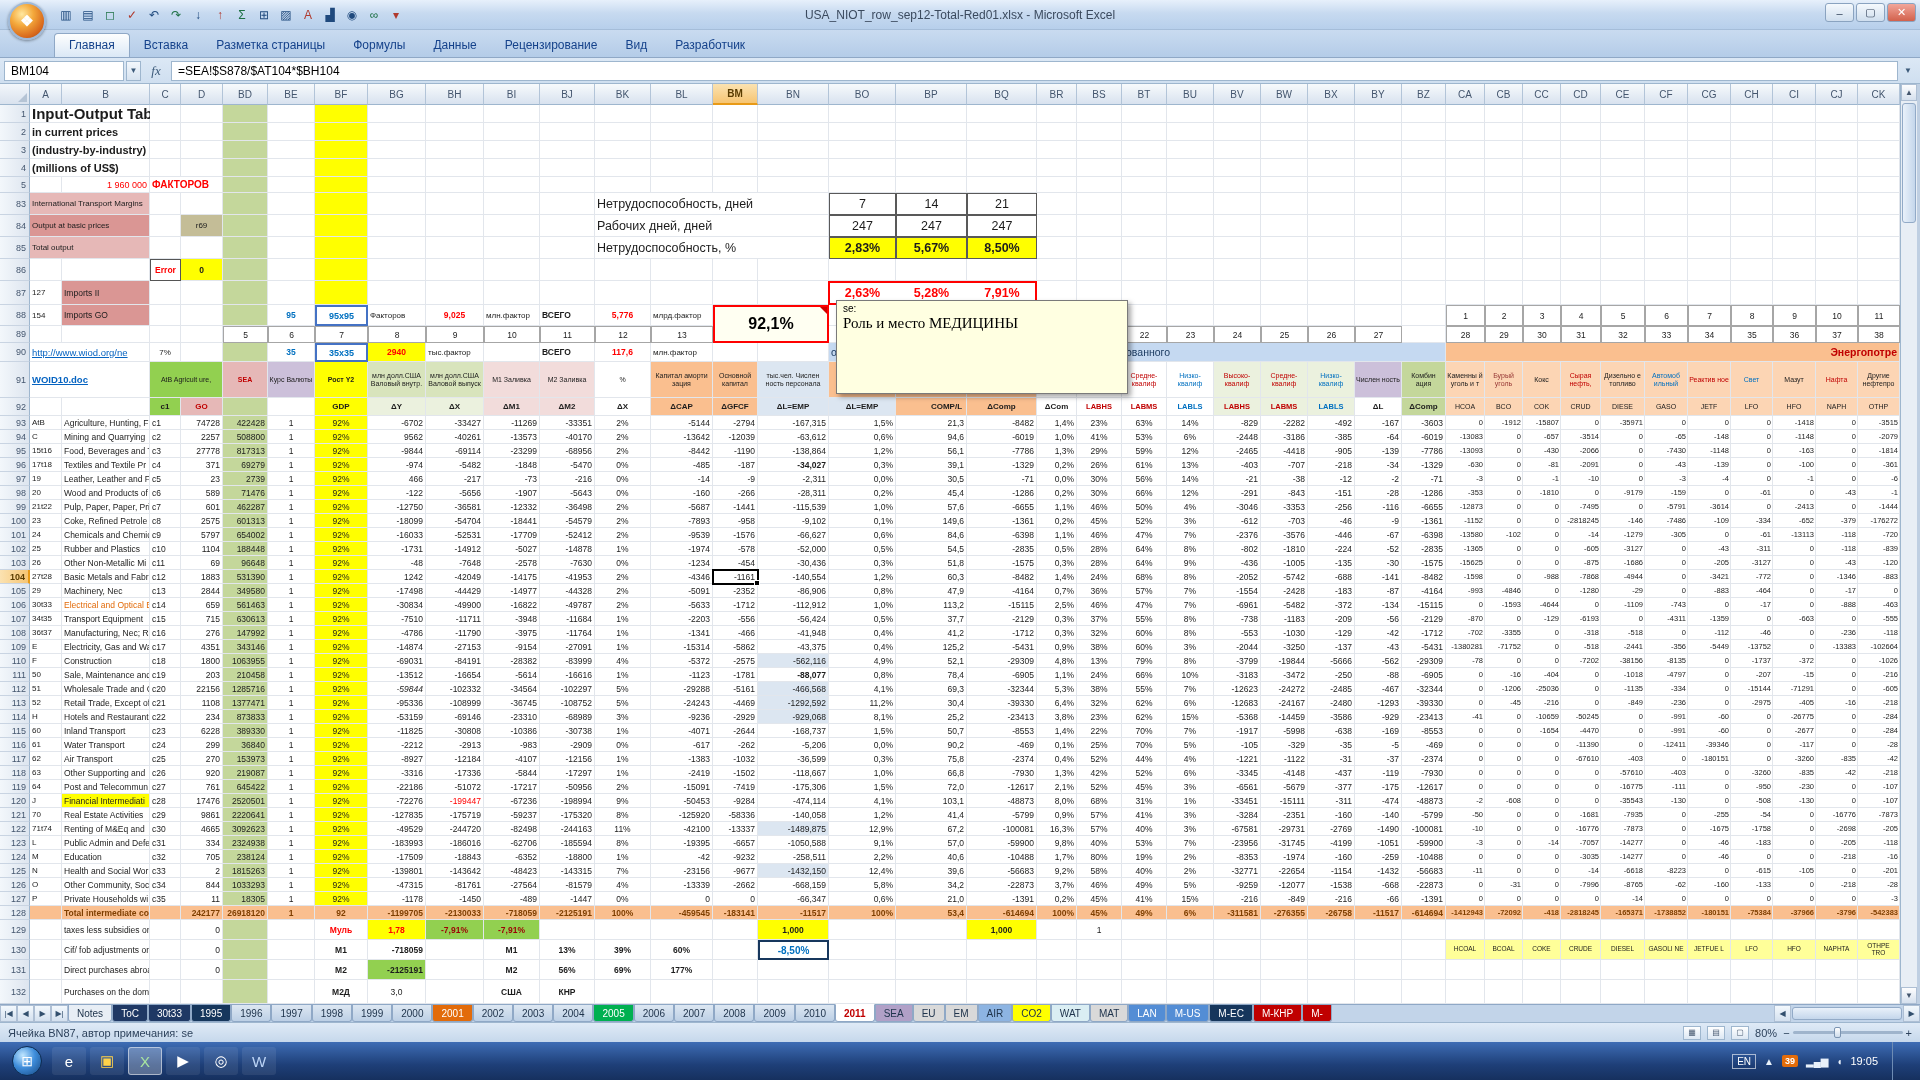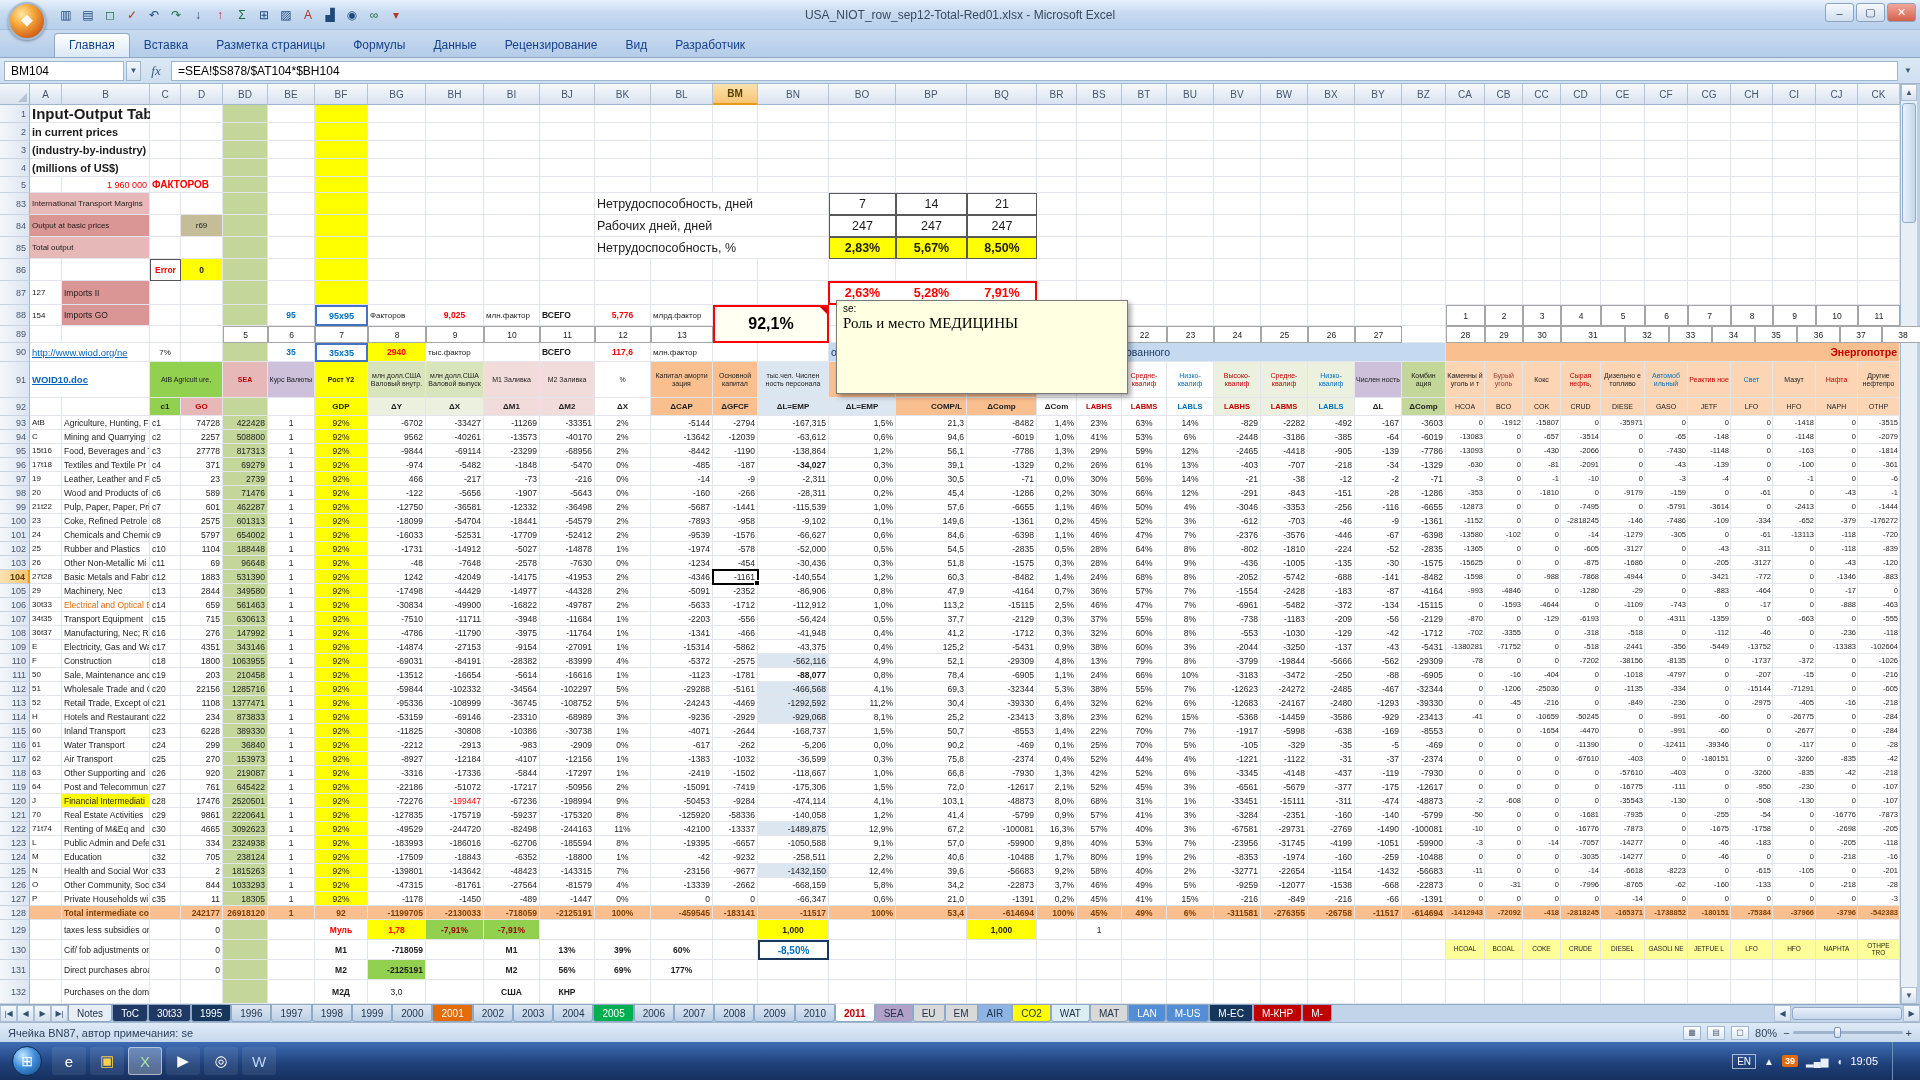--- a/index.html
+++ b/index.html
@@ -665,21 +665,21 @@
       <div class="c idx" style="width: 45px;">22</div>
       <div class="c idx" style="width: 47px;">23</div>
       <div class="c idx" style="width: 47px;">24</div>
       <div class="c idx" style="width: 47px;">25</div>
       <div class="c idx" style="width: 47px;">26</div>
       <div class="c idx" style="width: 47px;">27</div>
       <div class="c num" style="width: 44px;"></div>
       <div class="c idx" style="width: 39px;">28</div>
       <div class="c idx" style="width: 38px;">29</div>
       <div class="c idx" style="width: 38px;">30</div>
-      <div class="c idx" style="width: 64px;">31</div>
+      <div class="c idx" style="width: 40px;">31</div>
       <div class="c idx" style="width: 44px;">32</div>
       <div class="c idx" style="width: 43px;">33</div>
       <div class="c idx" style="width: 43px;">34</div>
       <div class="c idx" style="width: 42px;">35</div>
       <div class="c idx" style="width: 43px;">36</div>
       <div class="c idx" style="width: 42px;">37</div>
       <div class="c idx" style="width: 42px;">38</div>
     </div>
     <div class="grow" style="height: 19px;">
       <div class="gut">90</div>
@@ -1561,21 +1561,21 @@
     </div>
     <div class="grow" style="height: 14px;">
       <div class="gut">112</div>
       <div class="c tl sm" style="width: 32px;">51</div>
       <div class="c tl" style="width: 88px;">Wholesale Trade and C</div>
       <div class="c tl" style="width: 31px;">c20</div>
       <div class="c num" style="width: 42px;">22156</div>
       <div class="c num gbg" style="width: 45px;">1285716</div>
       <div class="c ctr" style="width: 47px;">1</div>
       <div class="c ctr ybg" style="width: 53px;">92%</div>
-      <div class="c num" style="width: 58px;">-59844</div>
+      <div class="c num" style="width: 58px; font-style: italic;">-59844</div>
       <div class="c num" style="width: 58px;">-102332</div>
       <div class="c num" style="width: 56px;">-34564</div>
       <div class="c num" style="width: 55px;">-102297</div>
       <div class="c ctr" style="width: 56px;">5%</div>
       <div class="c num" style="width: 62px;">-29288</div>
       <div class="c num" style="width: 45px;">-5161</div>
       <div class="c num blubg" style="width: 71px;">-466,568</div>
       <div class="c num" style="width: 67px;">4,1%</div>
       <div class="c num" style="width: 71px;">69,3</div>
       <div class="c num" style="width: 70px;">-32344</div>

